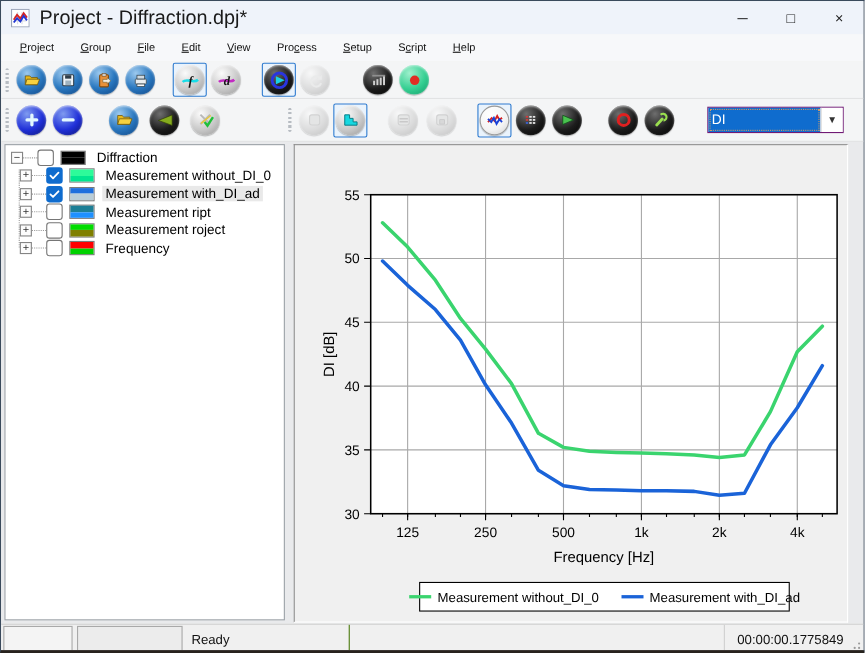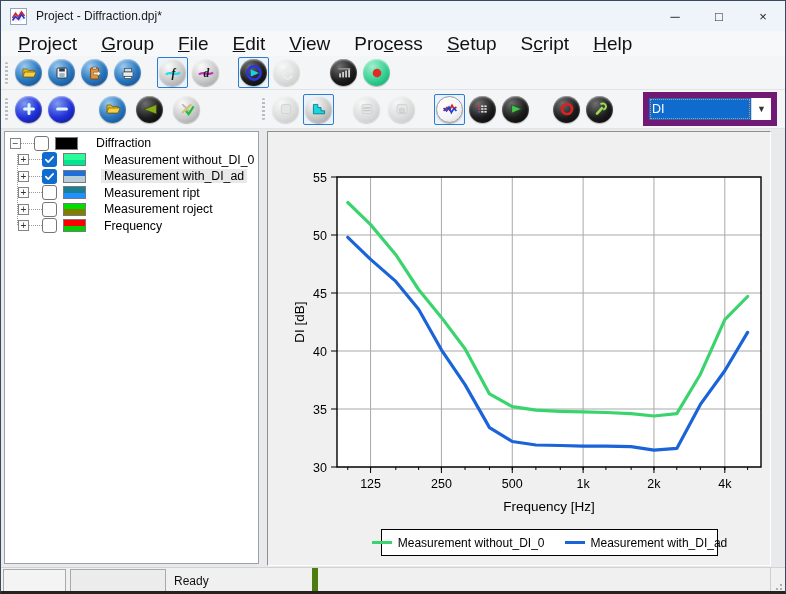--- a/index.html
+++ b/index.html
@@ -1,75 +1,75 @@
 <!DOCTYPE html>
 <html><head>
 <meta charset="utf-8">
 <style>
   html,body{margin:0;padding:0;background:#d7d7d7;font-family:"Liberation Sans",sans-serif;}
   #window{position:relative;width:786px;height:594px;background:#f0f0f0;box-sizing:border-box;
     border:1px solid #3a4a5c;border-bottom:3px solid #27221d;overflow:hidden;}
   
   #titlebar{position:absolute;left:0;top:0;width:100%;height:30px;background:#eff3fa;display:flex;align-items:center;}
   #appicon{margin-left:9px;width:17px;height:17px;display:inline-flex;}
-  #title{margin-left:9px;font-size:12px;color:#1a1a1a;}
+  #title{margin-left:9px;font-size:18px;color:#1a1a1a;}
   #wincontrols{margin-left:auto;display:flex;height:100%;}
   .winbtn{width:44px;height:100%;display:flex;align-items:center;justify-content:center;font-size:13px;color:#222;}
   
   #menubar{position:absolute;left:0;top:30px;width:100%;height:25px;background:#f7f8fa;display:flex;align-items:center;padding-left:5px;box-sizing:border-box;}
-  .menuitem{padding:2px 12px;font-size:19px;color:#111;}
+  .menuitem{padding:2px 12px;font-size:10px;color:#111;}
   .menuitem u{text-decoration:underline;}
   
   .toolbar{position:absolute;left:0;width:100%;background:#f4f5f6;display:flex;align-items:center;box-sizing:border-box;border-bottom:1px solid #e2e3e4;}
   #toolbar1{top:55px;height:34px;}
   #toolbar2{top:89px;height:39px;}
   .grip{width:3px;height:22px;margin:0 5px 0 4px;background:repeating-linear-gradient(to bottom,#b7bcc2 0 2px,rgba(0,0,0,0) 2px 4px);border-radius:2px;flex:0 0 auto;}
   .tbgroup{display:flex;align-items:center;}
   .tbwrap{display:inline-flex;padding:1px;border:1px solid rgba(0,0,0,0);border-radius:2px;margin-right:2px;}
   .tbwrap.selected{border-color:#2e7bd0;background:#eaf3fc;}
   .tb-btn{width:27px;height:27px;border-radius:50%;display:flex;align-items:center;justify-content:center;box-shadow:inset 0 1px 2px rgba(255,255,255,.6),0 1px 1px rgba(0,0,0,.25);}
   .base-blue{background:radial-gradient(circle at 35% 28%,#9cc9ee,#2a78c0 52%,#0a3f7e);}
   .base-darkblue{background:radial-gradient(circle at 35% 28%,#7f9bf0,#2030d8 55%,#0a1270);}
   .base-silver{background:radial-gradient(circle at 35% 28%,#fbfbfb,#c9c9c9 55%,#969696);}
   .base-black{background:radial-gradient(circle at 35% 28%,#6e6e6e,#1c1c1c 55%,#000);}
   .base-green{background:radial-gradient(circle at 35% 28%,#9ff0cd,#35cf92 55%,#0e9a66);}
   .base-white{background:radial-gradient(circle at 35% 28%,#ffffff,#f3f3f3 60%,#cfcfcf);border:1px solid #9a9a9a;box-sizing:border-box;}
   .tbwrap.disabled .tb-btn{filter:grayscale(1);opacity:.55;}
   
-  #combo{display:flex;margin-left:26px;width:122px;height:22px;border:6px solid #701a75;background:#fff;align-items:stretch;}
+  #combo{display:flex;margin-left:26px;width:122px;height:22px;border:1px solid #701a75;background:#fff;align-items:stretch;}
   #combo-value{flex:1;background:#0f6cce;color:#fff;font-size:12.5px;display:flex;align-items:center;padding-left:3px;outline:1px dotted #c96;outline-offset:-2px;}
   #combo-arrow{width:19px;display:flex;align-items:center;justify-content:center;font-size:9px;color:#333;border-left:1px solid #d8d8d8;background:#fff;}
   
   #main{position:absolute;left:0;top:128px;width:100%;height:438px;background:#e9eaec;}
   #treepanel{position:absolute;left:3px;top:2px;width:255px;height:433px;background:#fff;border:1px solid #9aa0a6;box-sizing:border-box;padding-top:3px;overflow:hidden;}
   .treerow{height:16.5px;display:flex;align-items:center;font-size:12.3px;color:#000;}
   .lvl0{padding-left:5px;}
   .lvl1{padding-left:13px;}
   .expander{width:11px;height:11px;box-sizing:border-box;border:1px solid #848484;background:#fcfcfc;display:flex;align-items:center;justify-content:center;font-size:10px;line-height:9px;color:#333;flex:0 0 auto;}
   .connector{width:13px;height:0;border-top:1px dotted #9a9a9a;flex:0 0 auto;}
   .cb{width:15px;height:15px;border-radius:3px;box-sizing:border-box;margin-right:6px;flex:0 0 auto;display:flex;align-items:center;justify-content:center;}
   .cb.unchecked{background:#fff;border:1.4px solid #767676;}
   .cb.checked{background:#0f6cce;}
   .swatch{width:23px;height:13px;box-sizing:border-box;border:1px solid #7a7a7a;margin-right:7px;flex:0 0 auto;display:flex;flex-direction:column;}
   .swatch span{flex:1;}
-  .treelabel{padding:0 3px;white-space:nowrap;margin-left:8px;}
+  .treelabel{padding:0 3px;white-space:nowrap;}
   .treelabel.selected{background:#e9e9e9;}
   #treelines{position:absolute;left:12px;top:22px;height:71px;width:0;border-left:1px dotted #9a9a9a;}
   
   #chartpanel{position:absolute;left:266px;top:2px;width:504px;height:435px;background:#f0f0f0;box-sizing:border-box;border:1px solid;border-color:#8f8f8f #ffffff #ffffff #8f8f8f;}
   #chartsvg{position:absolute;left:0;top:0;width:502px;height:433px;}
   #legend{position:absolute;left:113px;top:397px;width:337px;height:27px;background:#fff;border:1px solid #000;box-sizing:border-box;display:flex;align-items:center;justify-content:center;gap:20px;}
   .legenditem{display:flex;align-items:center;font-size:12px;color:#000;white-space:nowrap;}
   .legendline{width:20px;height:3.6px;margin-right:6px;flex:0 0 auto;}
   
   #statusbar{position:absolute;left:0;top:566px;width:100%;height:25px;background:#f0f0f0;border-top:1px solid #d2d2d2;display:flex;align-items:stretch;font-size:12px;color:#111;}
   .scell{box-sizing:border-box;}
   #scell1{width:63px;margin:1px 2px 1px 2px;border:1px solid #a9a9a9;background:#f4f4f4;}
   #scell2{width:96px;margin:1px 2px 1px 2px;border:1px solid #a9a9a9;background:#ececec;}
-  #scell3{width:150px;display:flex;align-items:center;padding-left:6px;border-right:6px solid #4d7c0f;}
+  #scell3{width:150px;display:flex;align-items:center;padding-left:6px;border-right:1px solid #4d7c0f;}
   #scell4{flex:1;border-right:1px solid #cfcfcf;}
   #scell5{width:112px;display:flex;align-items:center;justify-content:flex-end;padding-right:4px;}
   #sgrip{width:14px;position:relative;}
   #sgrip i{position:absolute;width:2px;height:2px;background:#9a9a9a;border-radius:50%;}
 </style>
 </head>
 <body>
 
 <div id="window">
 
@@ -469,20 +469,21 @@
           </span>
         </div>
     </div>
   </div>
 
   <div id="statusbar">
     <div id="scell1" class="scell"></div>
     <div id="scell2" class="scell"></div>
     <div id="scell3" class="scell">Ready</div>
     <div id="scell4" class="scell"></div>
+    <div id="scell5" class="scell">00:00:00.1775849</div>
     <div id="sgrip">
       <i style="right:3px;bottom:3px;"></i>
         <i style="right:7px;bottom:3px;"></i>
         <i style="right:3px;bottom:7px;"></i>
     </div>
   </div>
 
 </div>
 
 </body></html>

